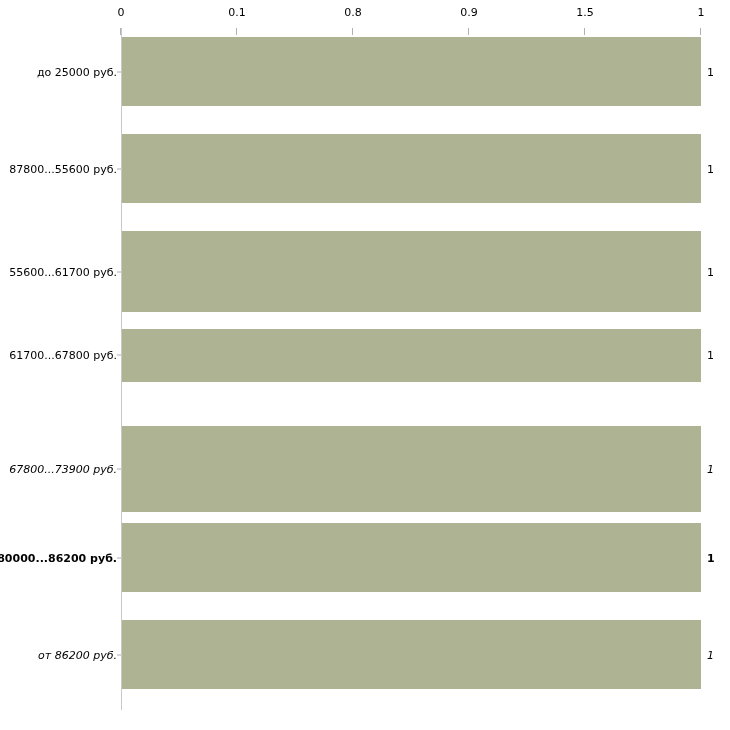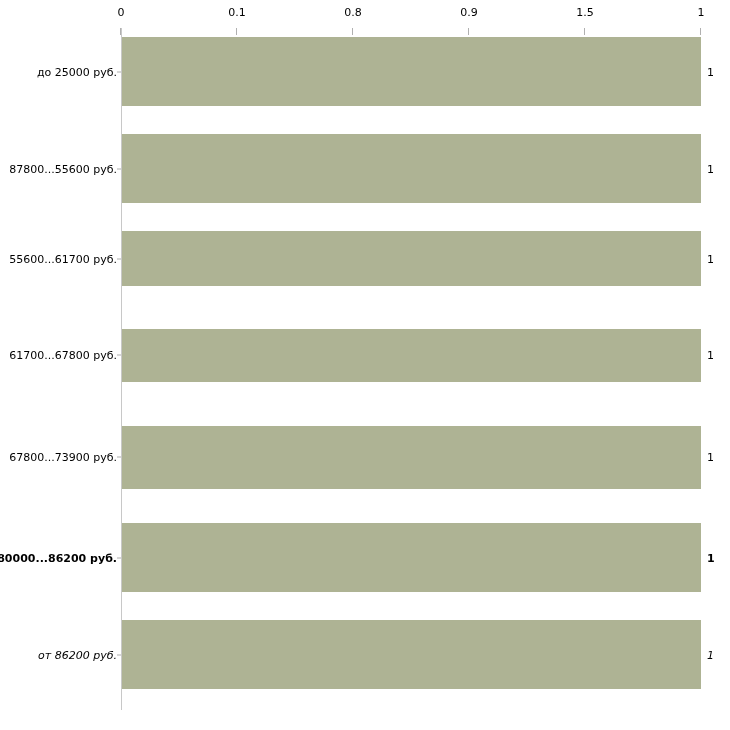--- a/index.html
+++ b/index.html
@@ -154,33 +154,33 @@
         <div class="cat-tick"></div>
         <div class="cat-label">до 25000 руб.</div>
         <div class="val-label" style="left: 707px;">1</div>
       </div>
       <div class="row" style="top: 126.2px; height: 69px;">
         <div class="bar" style="width: 579px; background: rgb(174, 179, 148);"></div>
         <div class="cat-tick"></div>
         <div class="cat-label">87800...55600 руб.</div>
         <div class="val-label" style="left: 707px;">1</div>
       </div>
-      <div class="row" style="top: 223.4px; height: 55px;">
+      <div class="row" style="top: 223.4px; height: 81px;">
         <div class="bar" style="width: 579px; background: rgb(174, 179, 148);"></div>
         <div class="cat-tick"></div>
         <div class="cat-label">55600...61700 руб.</div>
         <div class="val-label" style="left: 707px;">1</div>
       </div>
       <div class="row" style="top: 320.6px; height: 53px;">
         <div class="bar" style="width: 579px; background: rgb(174, 179, 148);"></div>
         <div class="cat-tick"></div>
         <div class="cat-label">61700...67800 руб.</div>
         <div class="val-label" style="left: 707px;">1</div>
       </div>
-      <div class="row" style="top: 417.8px; height: 63px;">
+      <div class="row" style="top: 417.8px; height: 86px; font-style: italic;">
         <div class="bar" style="width: 579px; background: rgb(174, 179, 148);"></div>
         <div class="cat-tick"></div>
         <div class="cat-label">67800...73900 руб.</div>
         <div class="val-label" style="left: 707px;">1</div>
       </div>
       <div class="row" style="top: 515px; height: 69px; font-weight: bold;">
         <div class="bar" style="width: 579px; background: rgb(174, 179, 148);"></div>
         <div class="cat-tick"></div>
         <div class="cat-label">80000...86200 руб.</div>
         <div class="val-label" style="left: 707px;">1</div>

